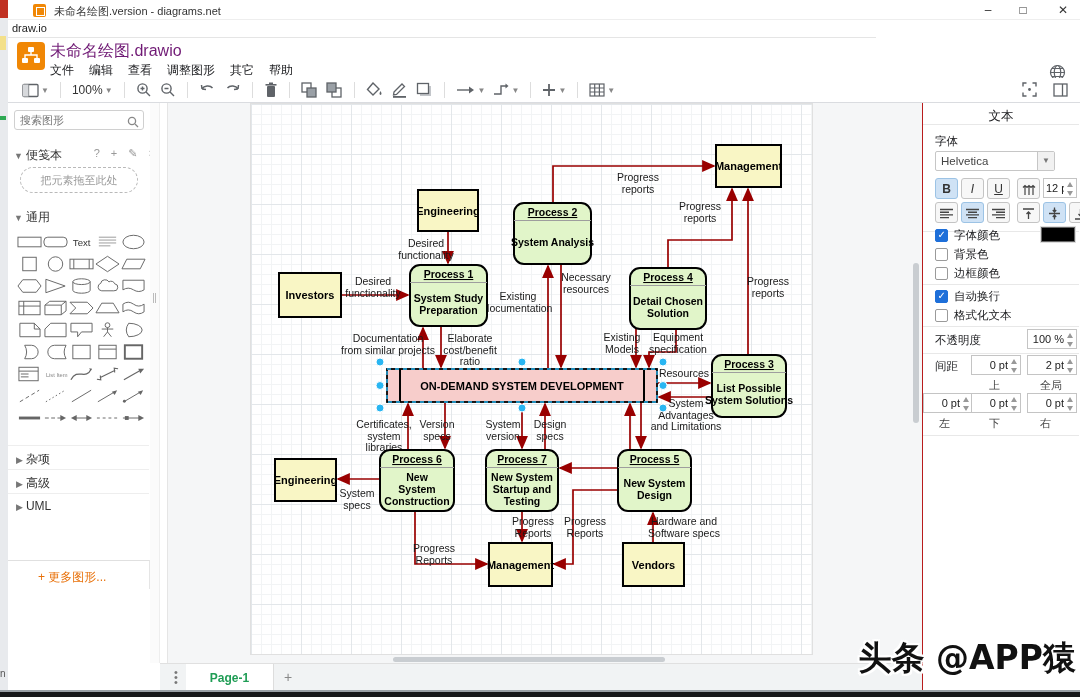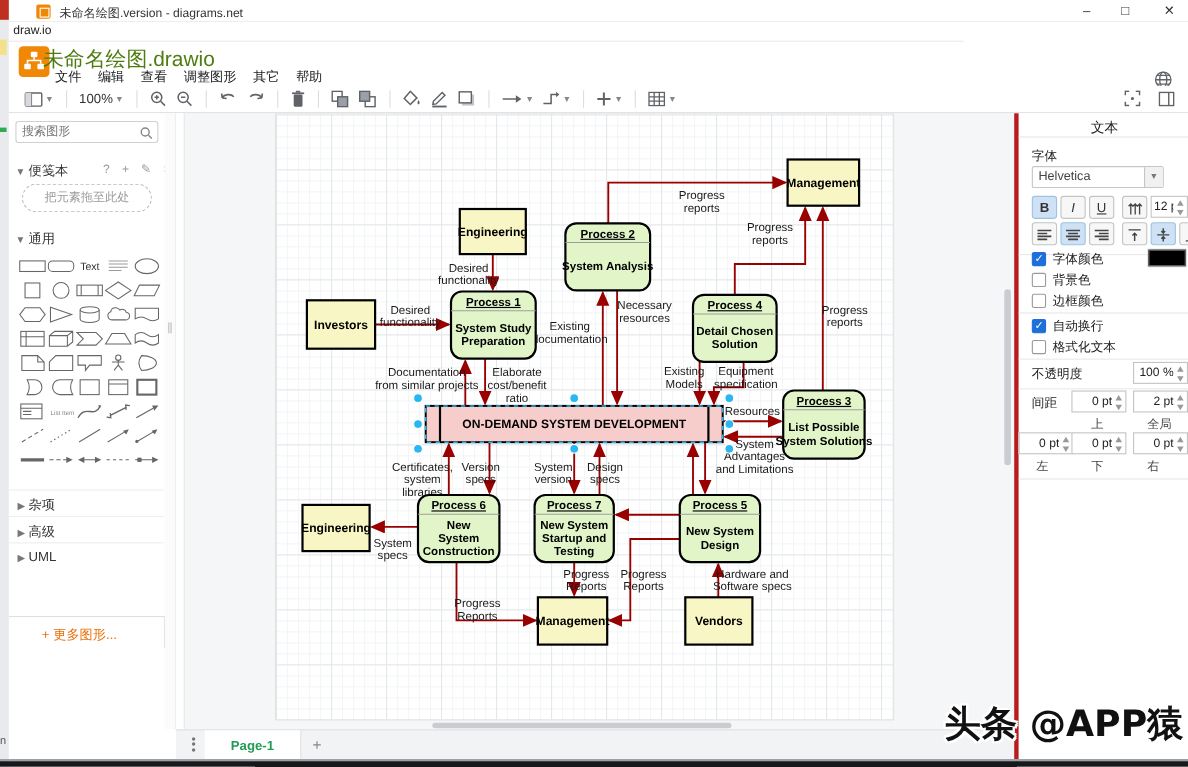--- a/index.html
+++ b/index.html
@@ -16,21 +16,21 @@
   #titlebar-icon { left:25px; top:4px; width:13px; height:13px; background:#f08705; border-radius:2px; }
   #titlebar-icon:after{content:"";position:absolute;left:3px;top:3px;width:7px;height:7px;border:1px solid #fff;}
   #titlebar-text { left:46px; top:4px; font-size:11px; color:#333; }
   .winbtn { top:2px; width:30px; height:16px; text-align:center; font-size:12px; color:#333; line-height:16px; }
   #btn-min{ left:965px;} #btn-max{ left:1000px;} #btn-close{ left:1040px;}
   #tabbar { left:0; top:20px; width:868px; height:18px; background:#fff; border-bottom:1px solid #e5e5e5; }
   #tab-drawio { left:4px; top:2px; font-size:11px; color:#222; }
   #header { left:0; top:38px; width:1072px; height:40px; background:#fff; }
   #logo { left:9px; top:4px; width:28px; height:28px; background:#f08705; border-radius:4px; }
   #logo svg{position:absolute;left:2px;top:2px;}
-  #doc-title { left:31px; top:3px; font-size:19px; color:#4d7c0f; }
+  #doc-title { left:42px; top:3px; font-size:16px; color:#701a75; }
   #menubar { left:42px; top:24px; height:16px; display:flex; gap:15px; }
   #menubar span { font-size:12px; color:#202124; cursor:default; }
   #globe { left:1041px; top:26px; width:17px; height:17px; color:#5f6368; }
   
   #toolbar { left:0; top:78px; width:1072px; height:25px; background:#fff; border-bottom:1px solid #dadce0; display:flex; align-items:center; padding-left:10px; }
   .tbtn { display:flex; align-items:center; padding:2px 4px; color:#5f6368; }
   .tbtn svg { display:block; }
   .tb-sep { width:1px; height:16px; background:#ddd; margin:0 7px; }
   .tb-caret { font-size:8px; color:#888; margin-left:2px; }
   .tb-label { font-size:12px; color:#333; }
@@ -62,21 +62,21 @@
     background-size:50px 50px,50px 50px,10px 10px,10px 10px; border:1px solid #e0e0e0; }
   #vscroll { left:905px; top:263px; width:6px; height:160px; background:#c9cdd1; border-radius:3px; z-index:12; }
   #hscroll { left:385px; top:657px; width:272px; height:5px; background:#c9cdd1; border-radius:3px; z-index:12; }
   #diagram-svg { position:absolute; left:0; top:0; width:1072px; height:692px; z-index:2; pointer-events:none; }
   
   #footer { left:152px; top:663px; width:762px; height:29px; background:#f1f3f4; border-top:1px solid #e0e0e0; z-index:12; }
   #page-menu-dots { position:absolute; left:12px; top:6px; color:#777; font-size:11px; line-height:5px; text-align:center; width:8px; }
   #page-tab { position:absolute; left:26px; top:0px; width:88px; height:29px; background:#fff; border-right:1px solid #ddd; text-align:center; line-height:29px; font-size:12px; font-weight:bold; color:#1f9d55; }
   #add-page { position:absolute; left:124px; top:5px; font-size:14px; color:#888; }
   
-  #format-panel { left:914px; top:103px; width:158px; height:589px; background:#fff; border-left:4px solid #b91c1c; z-index:12; font-size:11.5px; color:#202124; }
+  #format-panel { left:914px; top:103px; width:158px; height:589px; background:#fff; border-left:1px solid #b91c1c; z-index:12; font-size:11.5px; color:#202124; }
   #fp-title { position:absolute; left:0; top:0; width:156px; height:22px; text-align:center; font-size:12.5px; padding-top:5px; border-bottom:1px solid #e8e8e8; }
   .fp-label { position:absolute; font-size:11.5px; color:#202124; }
   #font-select { position:absolute; left:12px; top:48px; width:120px; height:20px; border:1px solid #c6c6c6; border-radius:2px; }
   #font-select .fname { position:absolute; left:5px; top:3px; font-size:11.5px; color:#444; }
   #font-select .fdrop { position:absolute; right:0; top:0; width:17px; height:18px; background:#f1f1f1; border-left:1px solid #c6c6c6; color:#777; font-size:8px; text-align:center; line-height:18px; }
   .fbtn { position:absolute; width:23px; height:21px; border:1px solid #c4c4c4; border-radius:3px; background:#f7f7f7; text-align:center; line-height:20px; font-size:12px; color:#333; }
   .fbtn.active { background:#cfe2f5; border-color:#9cc3e5; }
   .fbtn svg { vertical-align:middle; }
   .spin-input { position:absolute; height:20px; border:1px solid #c4c4c4; background:#fff; }
   .spin-input input { position:absolute; left:2px; top:2px; width:calc(100% - 14px); height:14px; border:none; outline:none; font-size:11px; text-align:right; font-family:"Liberation Sans",sans-serif; color:#222; }

